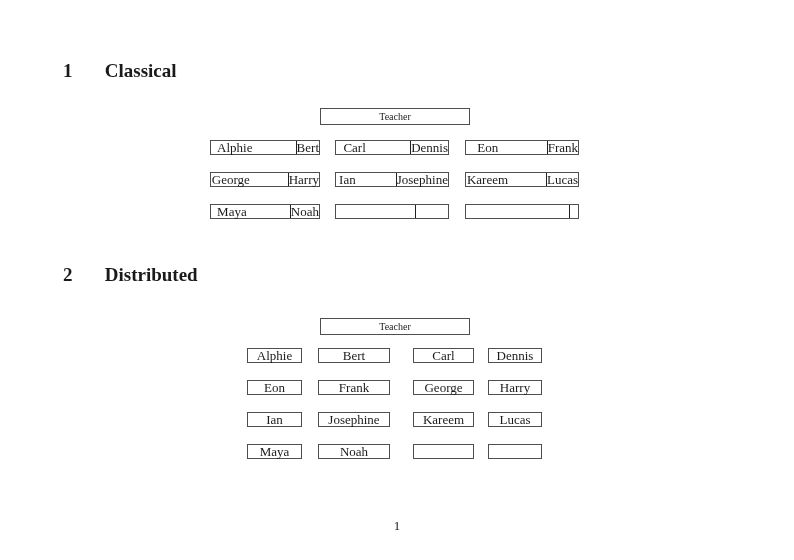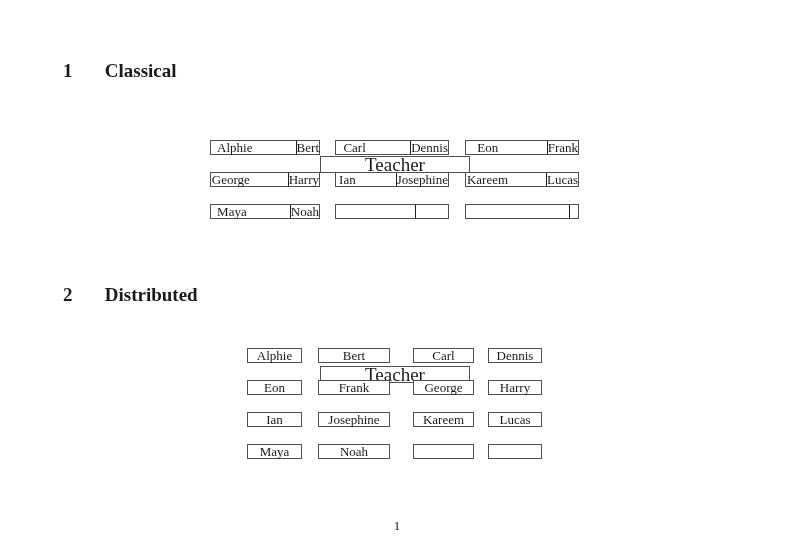--- a/index.html
+++ b/index.html
@@ -19,23 +19,22 @@
     line-height:1.2;
     white-space:nowrap;
   }
   .sec-num{display:inline-block;min-width:37px;}
   .teacher-box{
     position:absolute;
     box-sizing:border-box;
     height:17px;width:150px;
     border:1px solid var(--border,#4f4f4f);
     display:flex;align-items:center;justify-content:center;
-    font-size:19px;line-height:13px;
+    font-size:10px;line-height:13px;
     background:var(--background,#ffffff);
-    margin-top:48px;
   }
   .desk{
     position:absolute;
     box-sizing:border-box;
     height:15px;
     border:1px solid var(--border,#4f4f4f);
     display:flex;
     background:var(--background,#ffffff);
     gap:37px;
   }
@@ -99,21 +98,21 @@
   </div>
   <div class="desk" style="left:335px;top:204px;width:114px;">
     <div class="seat" style="width:42px;"></div>
     <div class="seat right"></div>
   </div>
   <div class="desk" style="left:465px;top:204px;width:114px;">
     <div class="seat" style="width:66px;"></div>
     <div class="seat right"></div>
   </div>
 
-  <div class="heading" style="left:63px;top:284px;">
+  <div class="heading" style="left:63px;top:264px;">
     <span class="sec-num">2</span>
     <span class="sec-title">Distributed</span>
   </div>
 
   <div class="teacher-box" style="left:320px;top:318px;">
     <span>Teacher</span>
   </div>
 
   <div class="desk single" style="left:247px;top:348px;width:55px;">Alphie</div>
   <div class="desk single" style="left:318px;top:348px;width:72px;">Bert</div>

